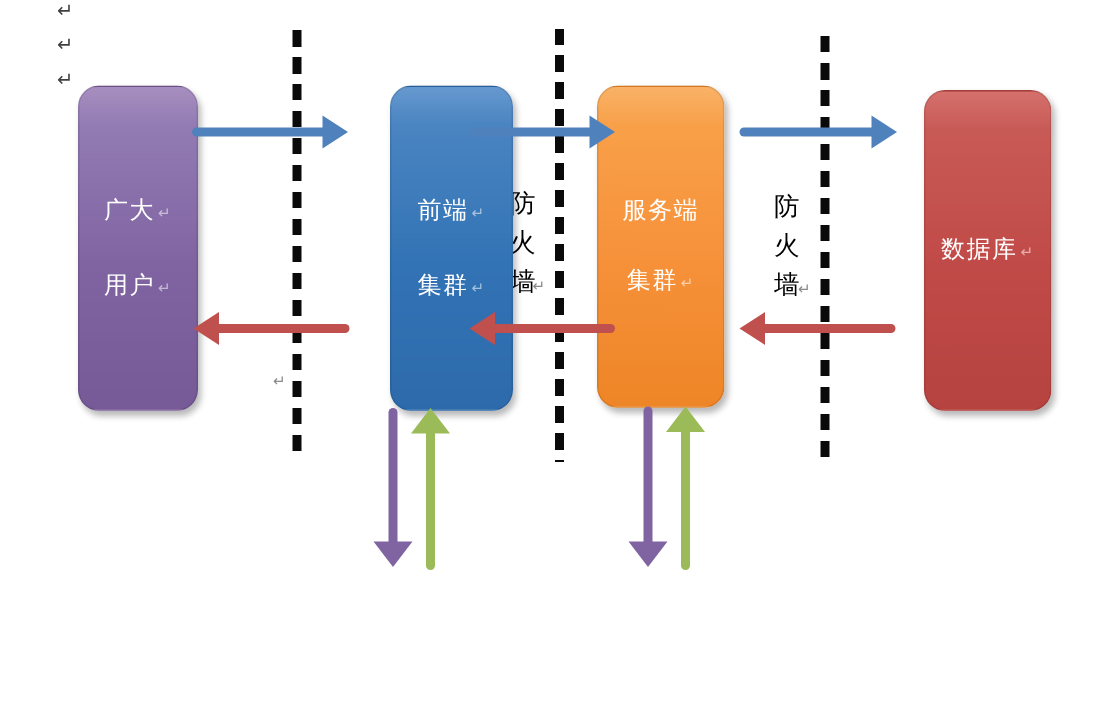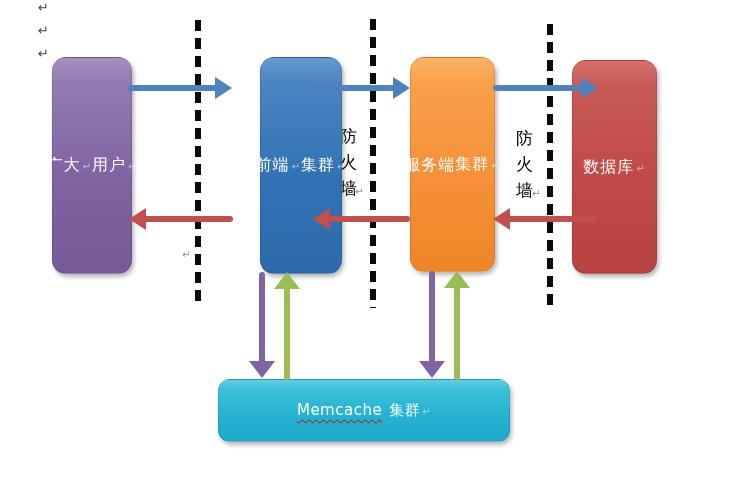--- a/index.html
+++ b/index.html
@@ -3,33 +3,33 @@
 <meta charset="utf-8">
 <style>
   html,body{margin:0;padding:0;background:#fff;}
   #canvas{
     position:relative;width:730px;height:481px;background:#ffffff;overflow:hidden;
     font-family:"DejaVu Sans","Liberation Sans",sans-serif;
   }
   
   .node{
     position:absolute;border-radius:14px;z-index:2;
-    display:flex;flex-direction:row;align-items:center;justify-content:center;
+    display:flex;flex-direction:column;align-items:center;justify-content:center;
     box-shadow:2px 3px 4px rgba(0,0,0,.28);
     border:1px solid rgba(0,0,0,.10);
   }
   .node .line{color:#fff;font-size:16px;letter-spacing:1px;white-space:nowrap;line-height:19px;}
   .node .pmark{font-size:10px;color:rgba(255,255,255,.55);margin-left:2px;}
   .box-users   {left:52px; top:57px; width:78px; height:215px;
     background:linear-gradient(180deg,#a78fc0 0%,#927bb3 12%,#8064a2 55%,#755a97 100%);}
   .box-frontend{left:233px;top:57px; width:80px; height:215px;
     background:linear-gradient(180deg,#6699cf 0%,#4a84c1 12%,#3273b5 55%,#2d6aab 100%);margin-left:27px;}
-  .box-server  {left:410px;top:57px; width:83px; height:213px;
+  .box-server  {left:398px;top:57px; width:83px; height:213px;
     background:linear-gradient(180deg,#f9b267 0%,#f8a049 12%,#f6913a 55%,#ee8526 100%);}
-  .box-database{left:572px;top:60px; width:83px; height:212px;
+  .box-database{left:616px;top:60px; width:83px; height:212px;
     background:linear-gradient(180deg,#d4706c 0%,#c85a56 12%,#c04a47 55%,#b64340 100%);}
   .gap2{height:28px;}
   .box-memcache{
     left:218px;top:379px;width:290px;height:61px;border-radius:12px;
     background:linear-gradient(180deg,#66cde2 0%,#3fc0d9 14%,#26b2d2 55%,#1fa9c9 100%);
     flex-direction:row;
   }
   .box-memcache .line{font-size:15px;letter-spacing:.5px;}
   .squiggle{
     text-decoration-line:underline;text-decoration-style:wavy;
@@ -156,19 +156,14 @@
   <div class="node box-server">
     <div class="line"><span>服务端</span></div>
     <div class="gap2"></div>
     <div class="line"><span>集群</span><span class="pmark">↵</span></div>
   </div>
 
   <div class="node box-database">
     <div class="line"><span>数据库</span><span class="pmark">↵</span></div>
   </div>
 
-  <div class="node box-memcache">
-    <div class="line">
-      <span class="squiggle">Memcache</span><span class="cluster-word">集群</span><span class="pmark">↵</span>
-    </div>
-  </div>
 
 </div>
 
 </body></html>

